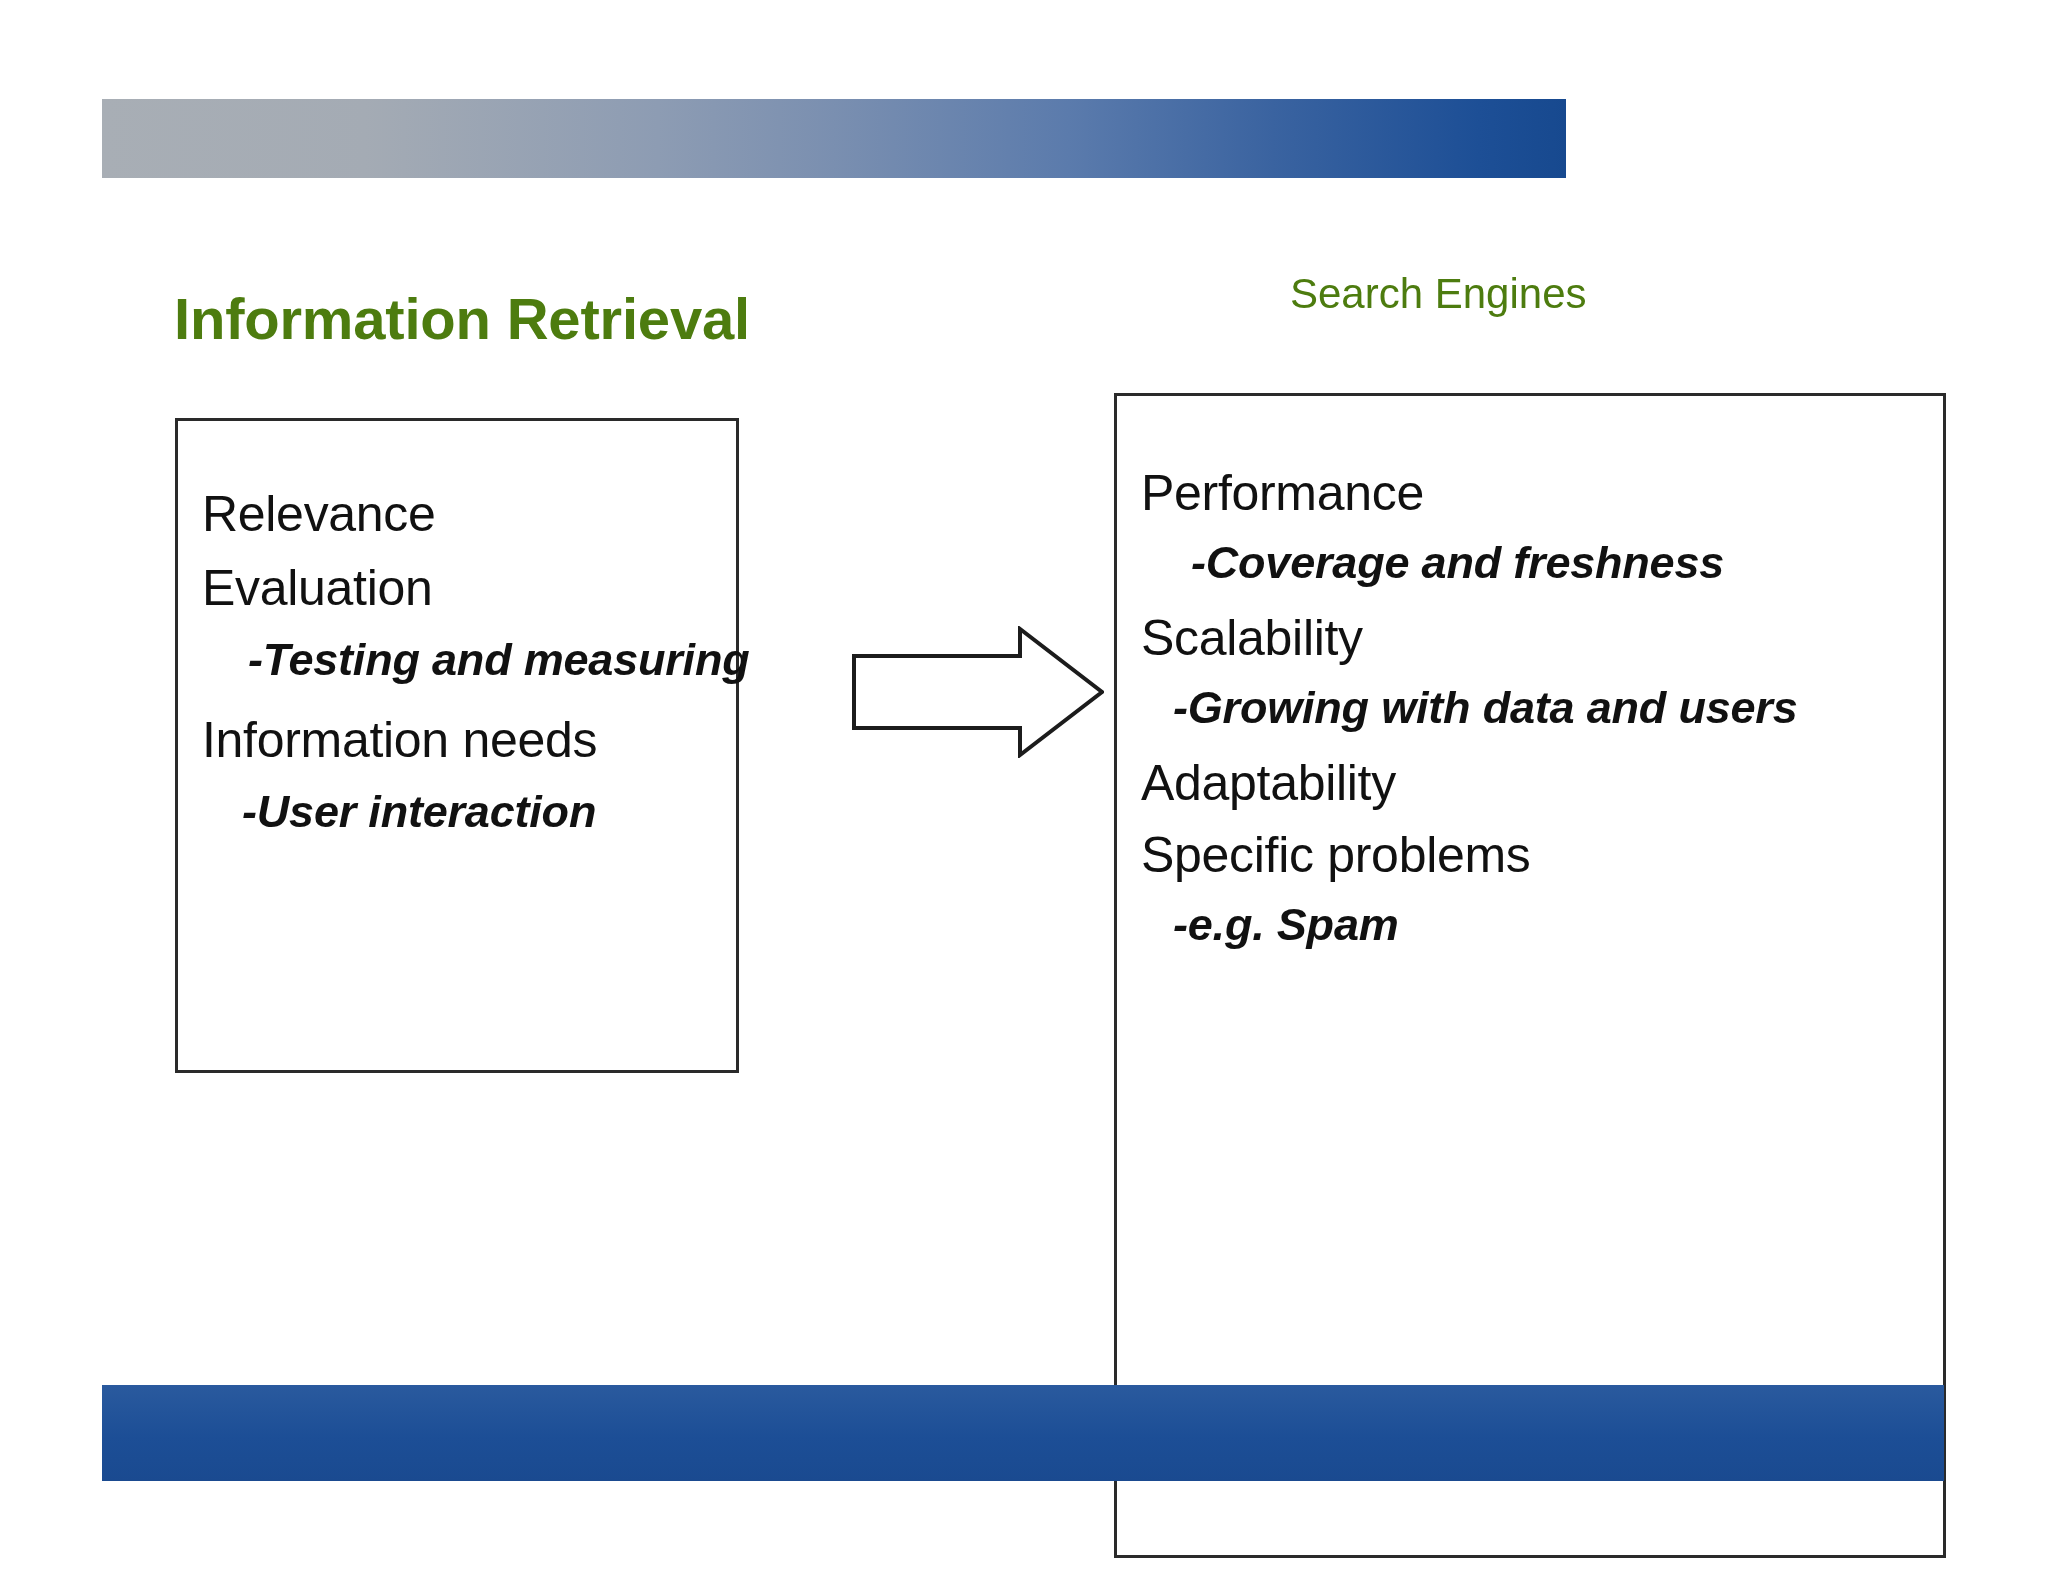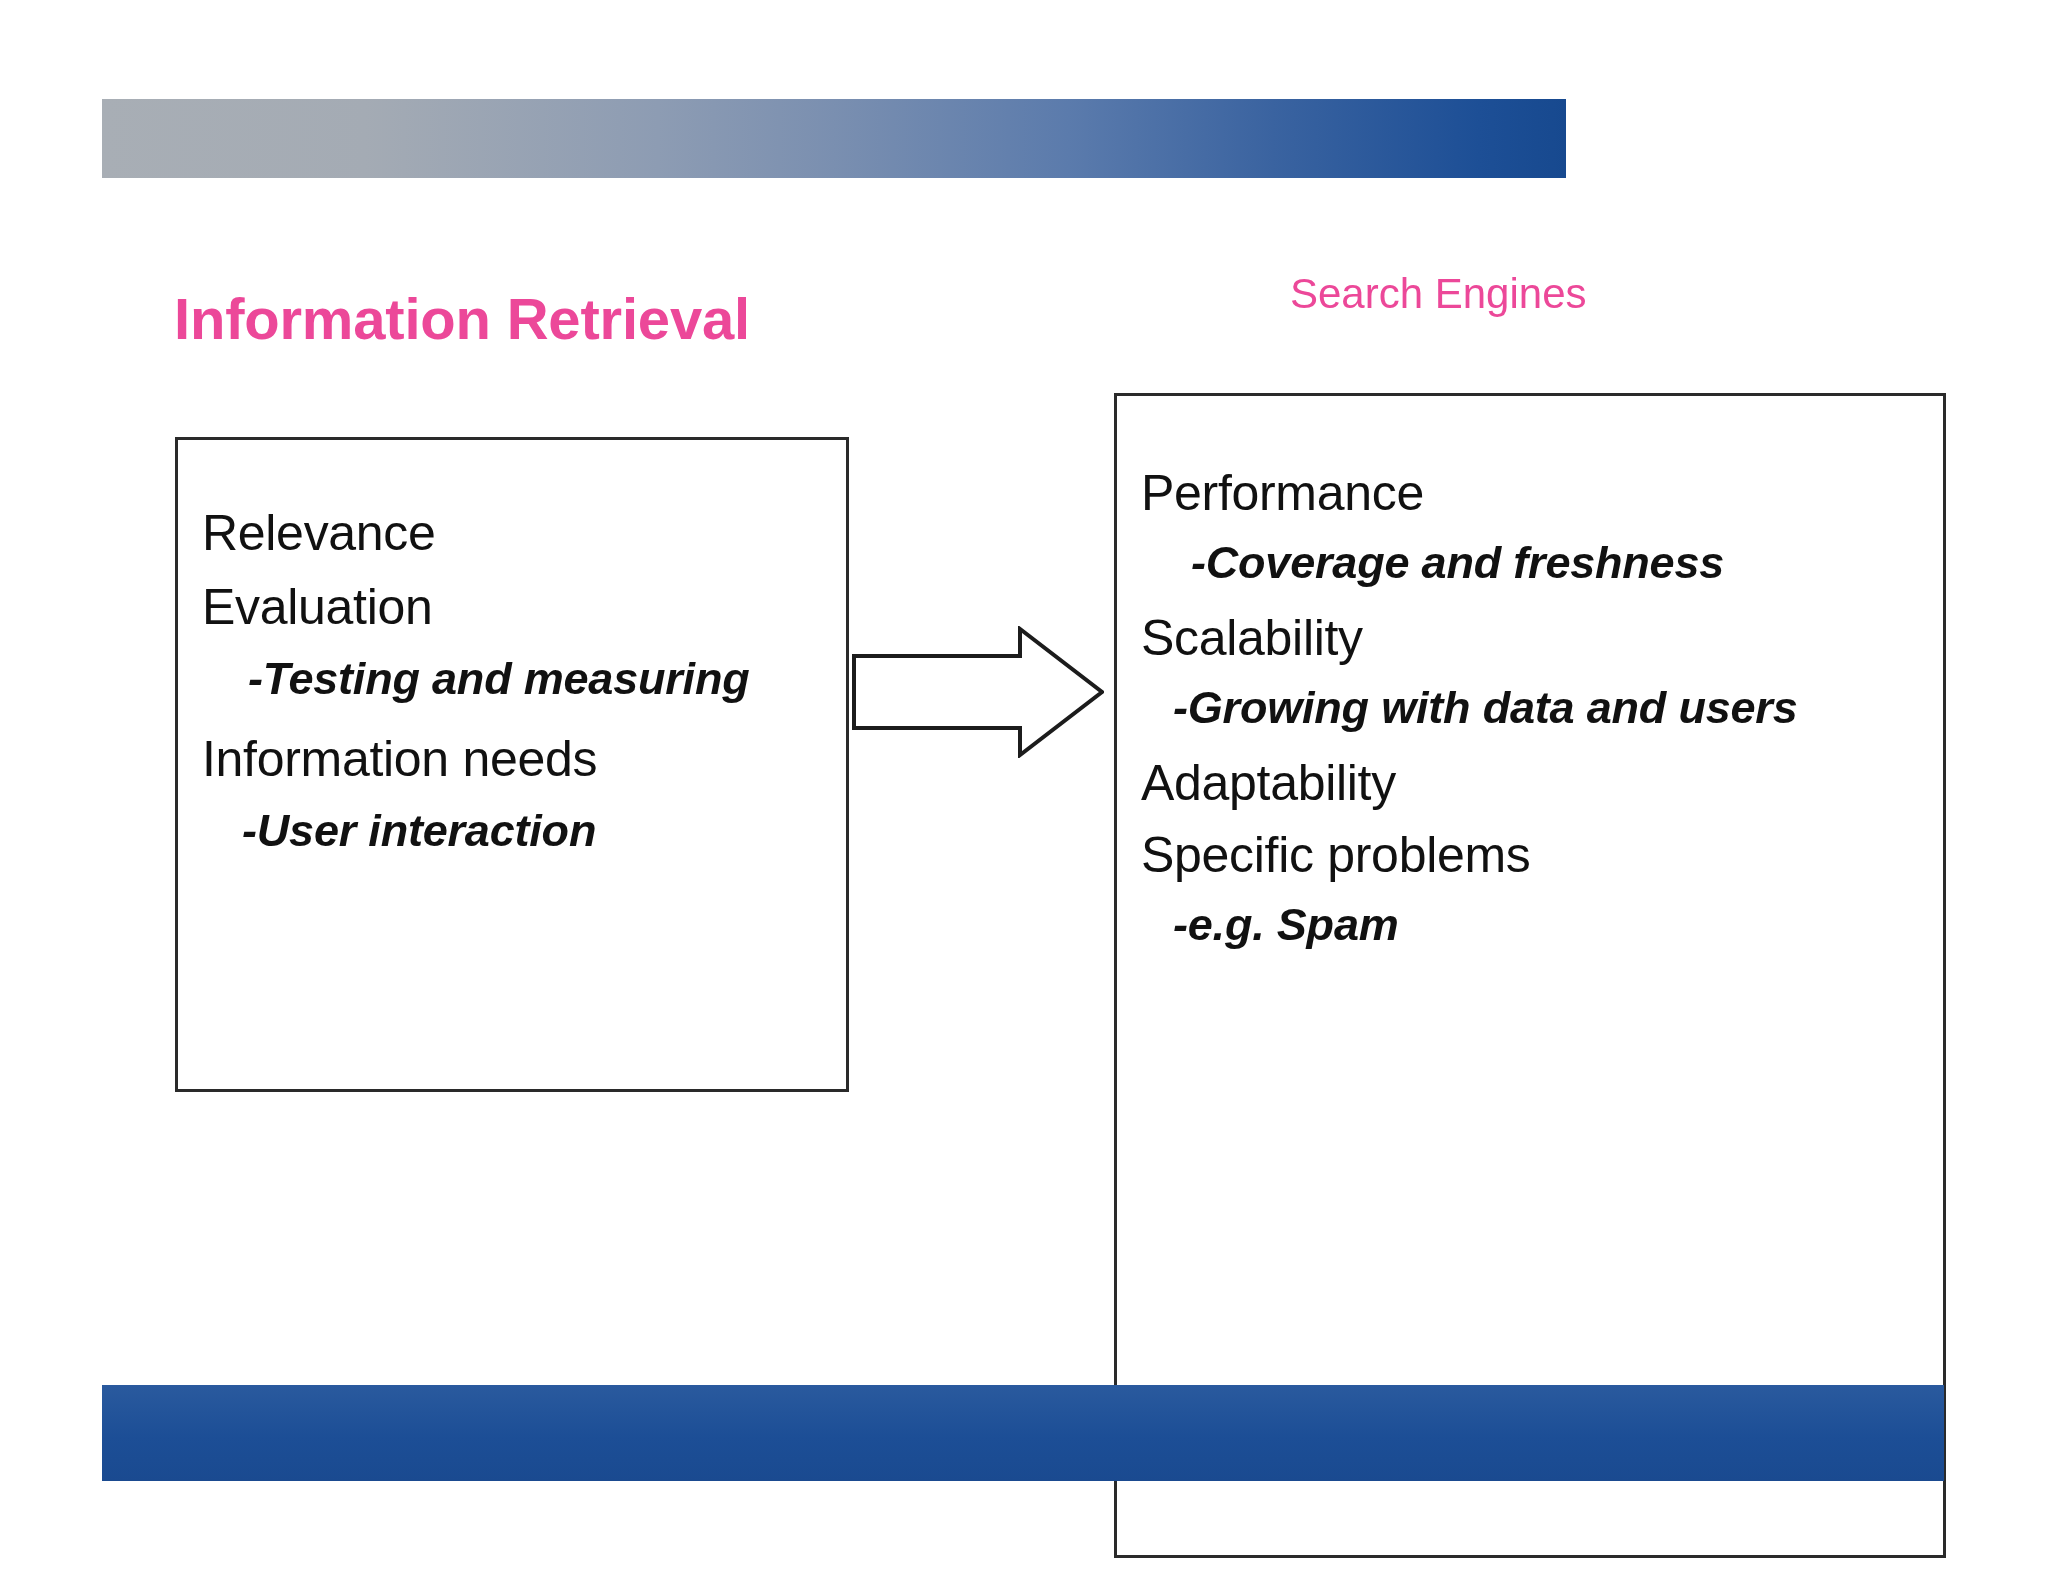--- a/index.html
+++ b/index.html
@@ -45,21 +45,21 @@
     top: 1385px;
     width: 1842px;
     height: 96px;
     background: linear-gradient(to bottom, #2a5a9e 0%, #1c4e96 55%, #1a4a90 100%);
   }
 
   
   .heading {
     position: absolute;
     white-space: nowrap;
-    color: #ec4899;
+    color: #4d7c0f;
     line-height: 1;
   }
   .heading-left {
     left: 174px;
     top: 290px;
     font-size: 58px;
     font-weight: bold;
     letter-spacing: -0.2px;
   }
   .heading-right {
@@ -72,22 +72,22 @@
 
   
   .box {
     position: absolute;
     box-sizing: border-box;
     border: 3px solid #2a2a2a;
     background: #ffffff;
   }
   .box-left {
     left: 175px;
-    top: 437px;
-    width: 674px;
+    top: 418px;
+    width: 564px;
     height: 655px;
     padding-left: 25px;
   }
   .box-right {
     left: 1114px;
     top: 393px;
     width: 832px;
     height: 1165px;
   }
 

